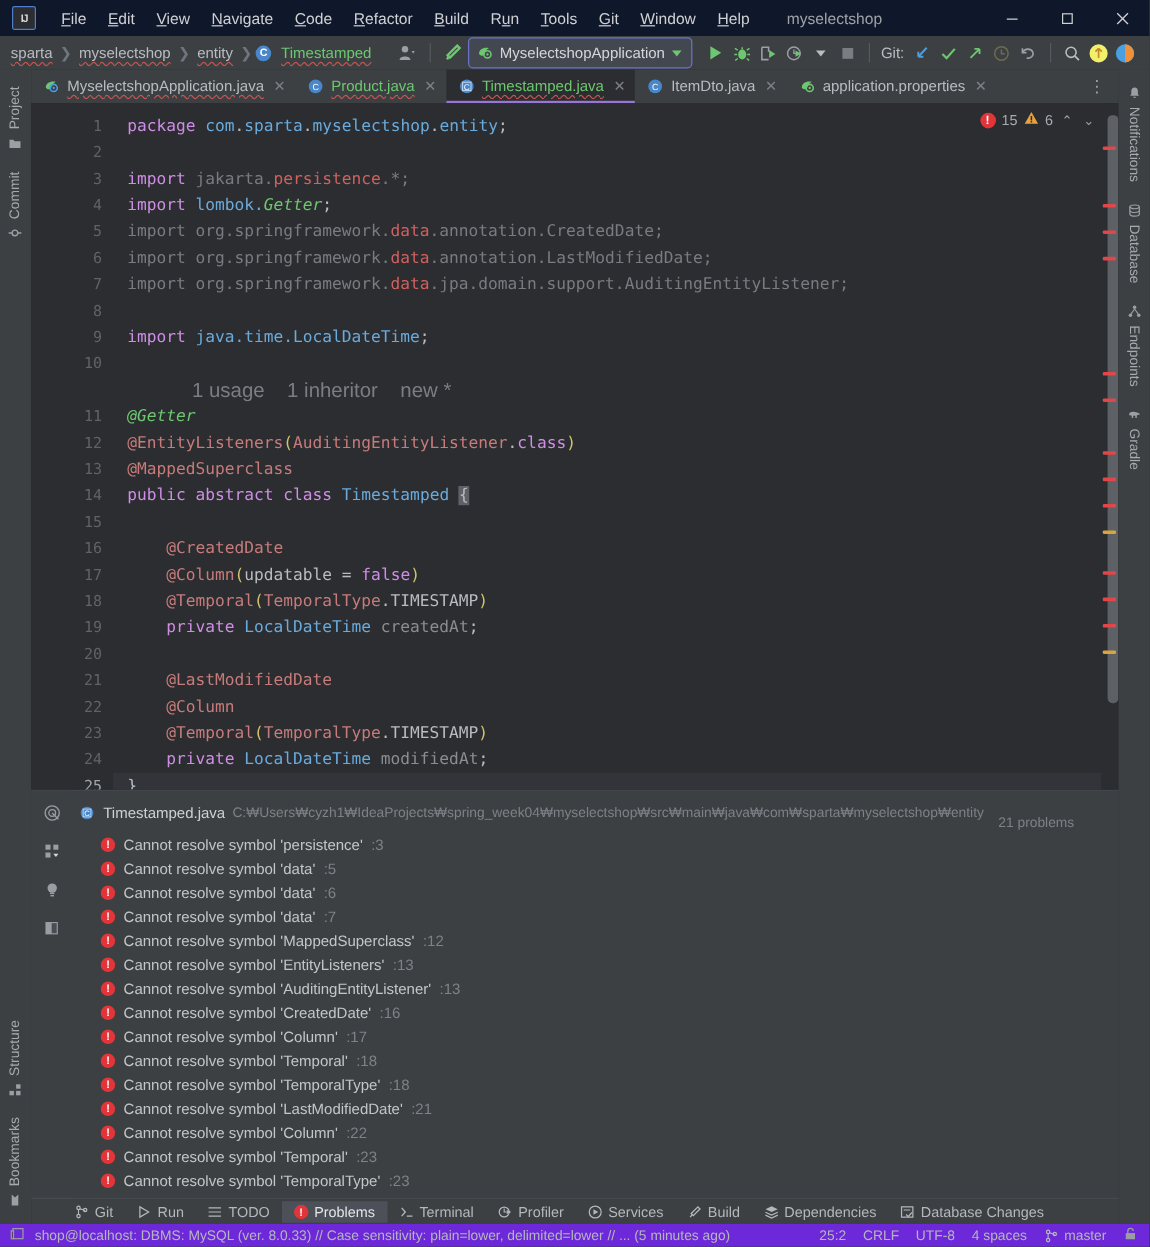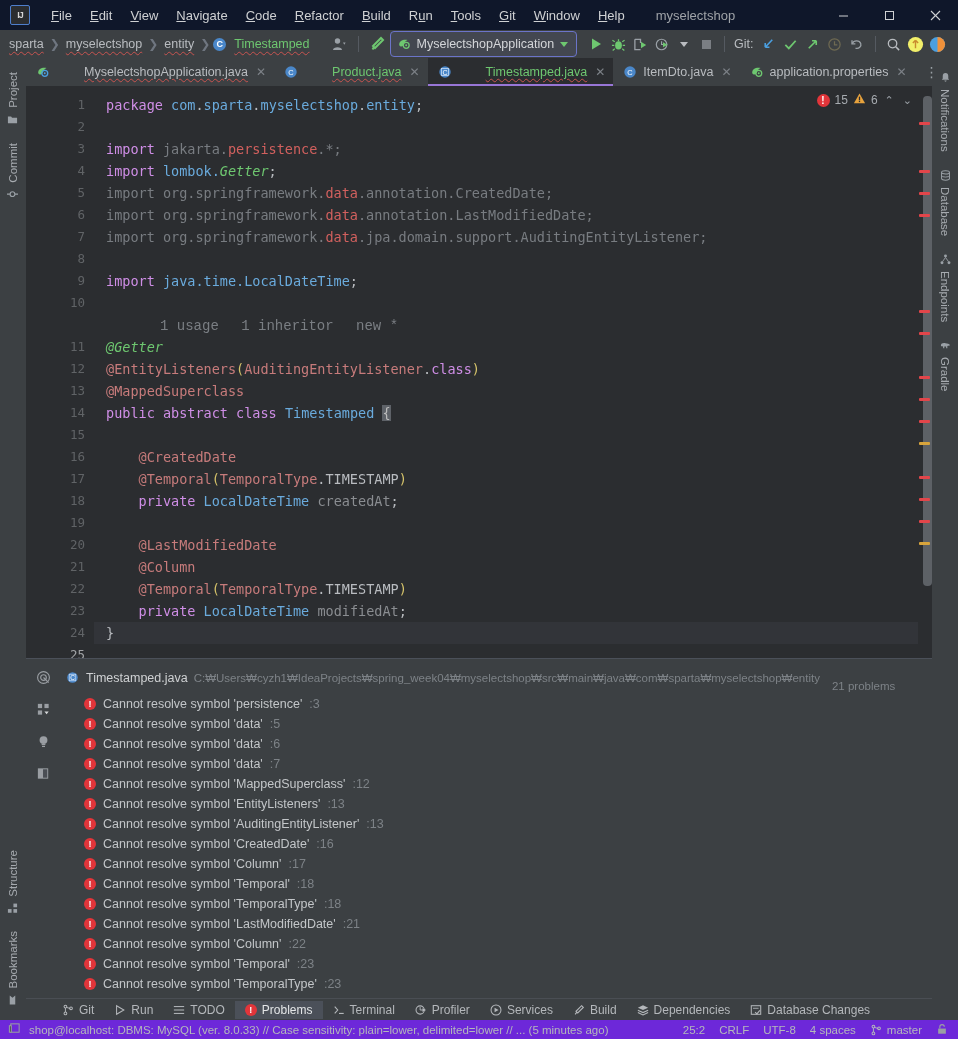--- a/index.html
+++ b/index.html
@@ -97,21 +97,21 @@
   }
   .etab {
     display:flex; align-items:center; gap:6px; padding:0 8px 0 10px;
     font-size:12.5px; color:#b9bcc0; position:relative; white-space:nowrap;
   }
   .etab.active { background:#2b2d30; color:#cfd1d3; }
   .etab.active::after {
     content:""; position:absolute; left:0; right:0; bottom:0; height:2px; background:#9876d6;
   }
   .etab .tname { text-decoration: underline wavy #c75450; text-underline-offset:2px;
-                 text-decoration-thickness:1px;margin-left:28px; }
+                 text-decoration-thickness:1px; }
   .etab.green .tname { color:#6ec770; }
   .tab-x { color:#7d8288; font-size:12px; margin-left:2px; }
   .tabs-more { margin-left:auto; display:flex; align-items:center; padding:0 10px;
                color:#9aa0a6; letter-spacing:1px; font-size:14px; }
   .file-ico { width:14px; height:14px; flex:0 0 14px; position:relative; }
 
   
   .editor-wrap { flex:1 1 auto; display:flex; min-height:0; position:relative;
                  background:#2b2d30; overflow:hidden; }
   .gutter {
@@ -120,21 +120,21 @@
     color:#606366; text-align:right; position:relative;
   }
   .gline { height:22px; line-height:22px; padding-right:9px; position:relative; }
   .gline.cur { color:#a1a3a6; }
   .codecol {
     flex:1 1 auto; position:relative; padding-top:8px; overflow:hidden;
     font-family:"DejaVu Sans Mono", monospace; font-size:13.5px;
   }
   .cline { height:22px; line-height:22px; white-space:pre; padding-left:12px; }
   .cline.hl { background:#323439; }
-  .hint { color:#7a7e83; font-size:14px; font-family:Liberation Mono, monospace;
+  .hint { color:#7a7e83; font-size:17px; font-family:Liberation Sans, sans-serif;
           height:22px; line-height:24px; padding-left:66px; }
   .hint span { margin-right:14px; }
 
   
   .k  { color:#cf8ee6; }        
   .s  { color:#6aabdd; }        
   .pl { color:#b9bcc0; }        
   .ann{ color:#c77b7b; }        
   .annok { color:#6ec770; font-style:italic; }
   .gray { color:#787c81; }
@@ -537,20 +537,21 @@
             <span>1 usage</span>
             <span>1 inheritor</span>
             <span>new *</span>
           </div>
           <div class="cline"><span class="annok">@Getter</span></div>
           <div class="cline"><span class="ann">@EntityListeners</span><span class="yel">(</span><span class="ann">AuditingEntityListener</span><span class="pl">.</span><span class="k">class</span><span class="yel">)</span></div>
           <div class="cline"><span class="ann">@MappedSuperclass</span></div>
           <div class="cline"><span class="k">public</span> <span class="k">abstract</span> <span class="k">class</span> <span class="s">Timestamped</span> <span class="caret-blk">{</span></div>
           <div class="cline"> </div>
           <div class="cline">    <span class="ann">@CreatedDate</span></div>
+          <div class="cline">    <span class="ann">@Column</span><span class="yel">(</span><span class="pl">updatable</span> <span class="pl">=</span> <span class="k">false</span><span class="yel">)</span></div>
           <div class="cline">    <span class="ann">@Temporal</span><span class="yel">(</span><span class="ann">TemporalType</span><span class="pl">.TIMESTAMP</span><span class="yel">)</span></div>
           <div class="cline">    <span class="k">private</span> <span class="s">LocalDateTime</span> <span class="fld">createdAt</span><span class="pl">;</span></div>
           <div class="cline"> </div>
           <div class="cline">    <span class="ann">@LastModifiedDate</span></div>
           <div class="cline">    <span class="ann">@Column</span></div>
           <div class="cline">    <span class="ann">@Temporal</span><span class="yel">(</span><span class="ann">TemporalType</span><span class="pl">.TIMESTAMP</span><span class="yel">)</span></div>
           <div class="cline">    <span class="k">private</span> <span class="s">LocalDateTime</span> <span class="fld">modifiedAt</span><span class="pl">;</span></div>
           <div class="cline hl"><span class="pl">}</span></div>
         </div>
 

